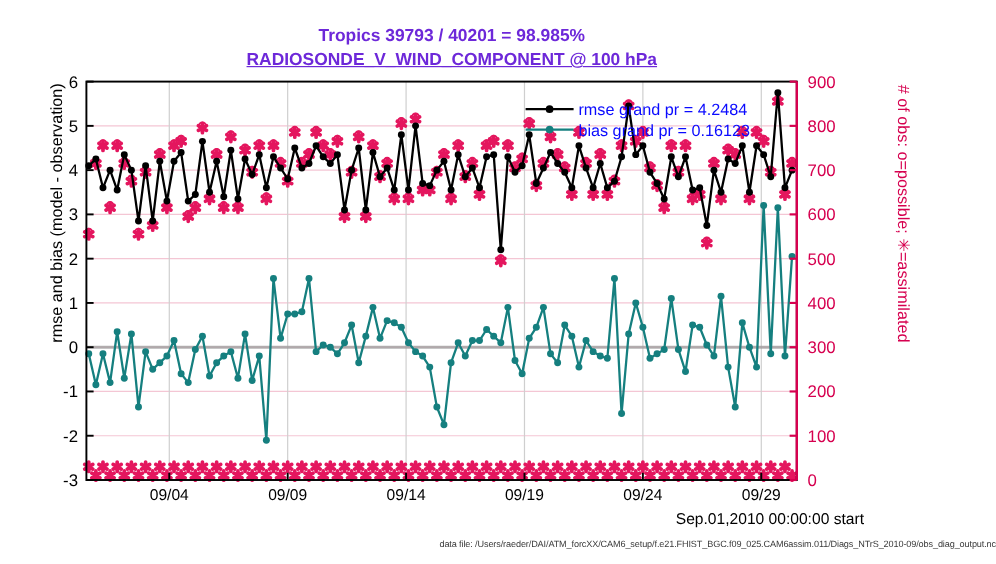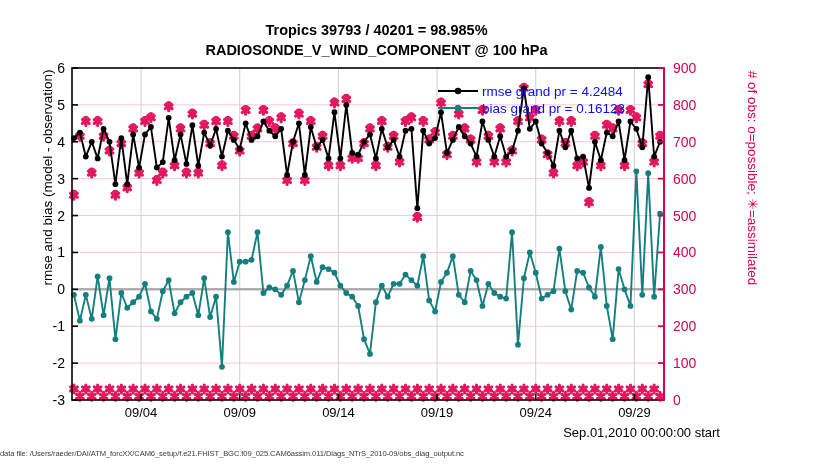--- a/index.html
+++ b/index.html
@@ -4,30 +4,30 @@
 <style>
   html,body{margin:0;padding:0;}
   body{
     width:830px;height:470px;background:#ffffff;overflow:hidden;
     font-family:"Liberation Sans",sans-serif;
     -webkit-font-smoothing:antialiased;
   }
   #figure{position:relative;width:830px;height:470px;}
   .ttl{
     position:absolute;left:0;width:753px;text-align:center;
-    font-weight:bold;color:#000000;
+    font-weight:bold;color:#6d28d9;
   }
   #title-line1{top:22px;font-size:14.5px;}
-  #title-line2{top:42px;font-size:14.5px;}
+  #title-line2{top:42px;font-size:14.5px;text-decoration:underline;}
   #xlabel{
     position:absolute;top:425px;left:0;width:720px;text-align:right;
     font-size:13px;color:#000;
   }
   #footer{
-    position:absolute;top:449px;left:0;width:830px;text-align:left;
+    position:absolute;top:449px;left:0;width:830px;text-align:right;
     font-size:7.6px;color:#3b3b3b;letter-spacing:-0.1px;
   }
   #ylabel-left{
     position:absolute;left:-118px;top:170px;width:330px;text-align:center;
     font-size:13.5px;color:#000;
     transform:rotate(-90deg);transform-origin:center center;
   }
   #ylabel-right{
     position:absolute;left:588px;top:170px;width:330px;text-align:center;
     font-size:13.5px;color:#d6004f;

